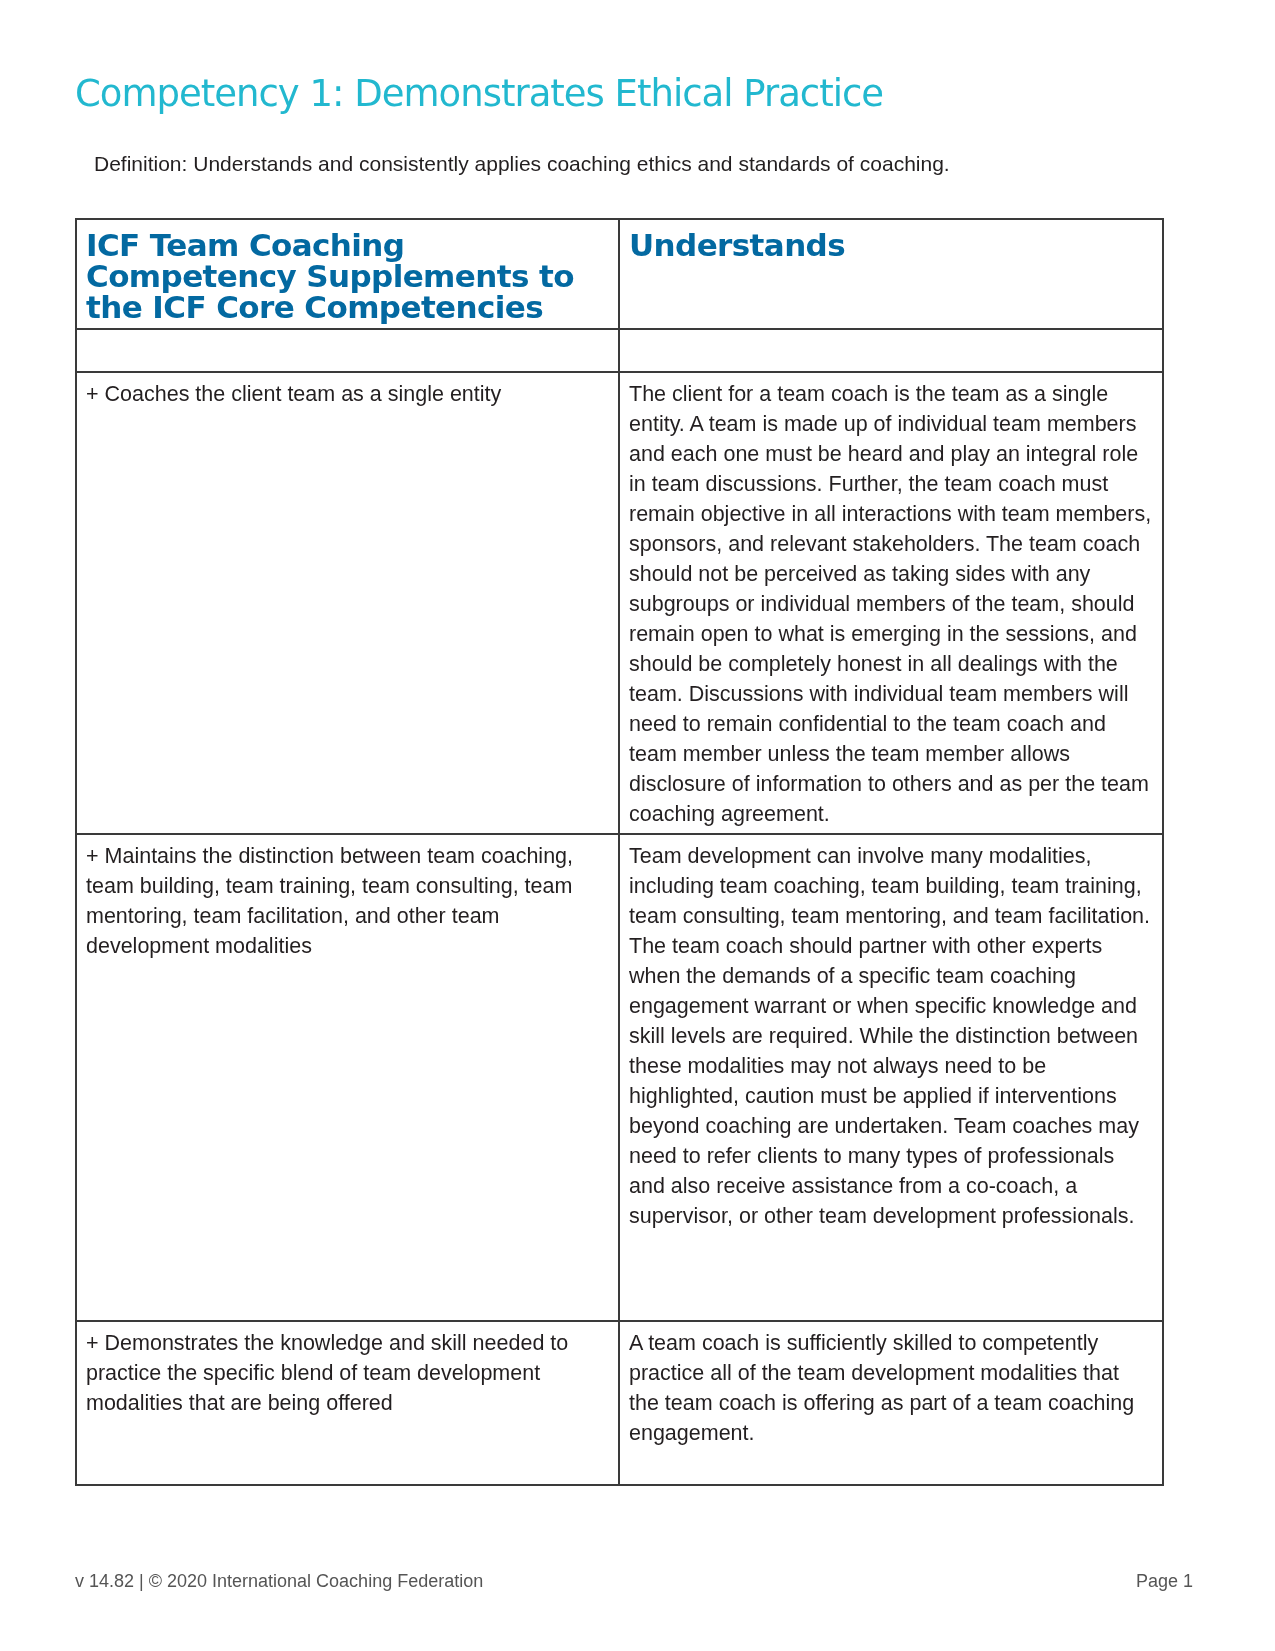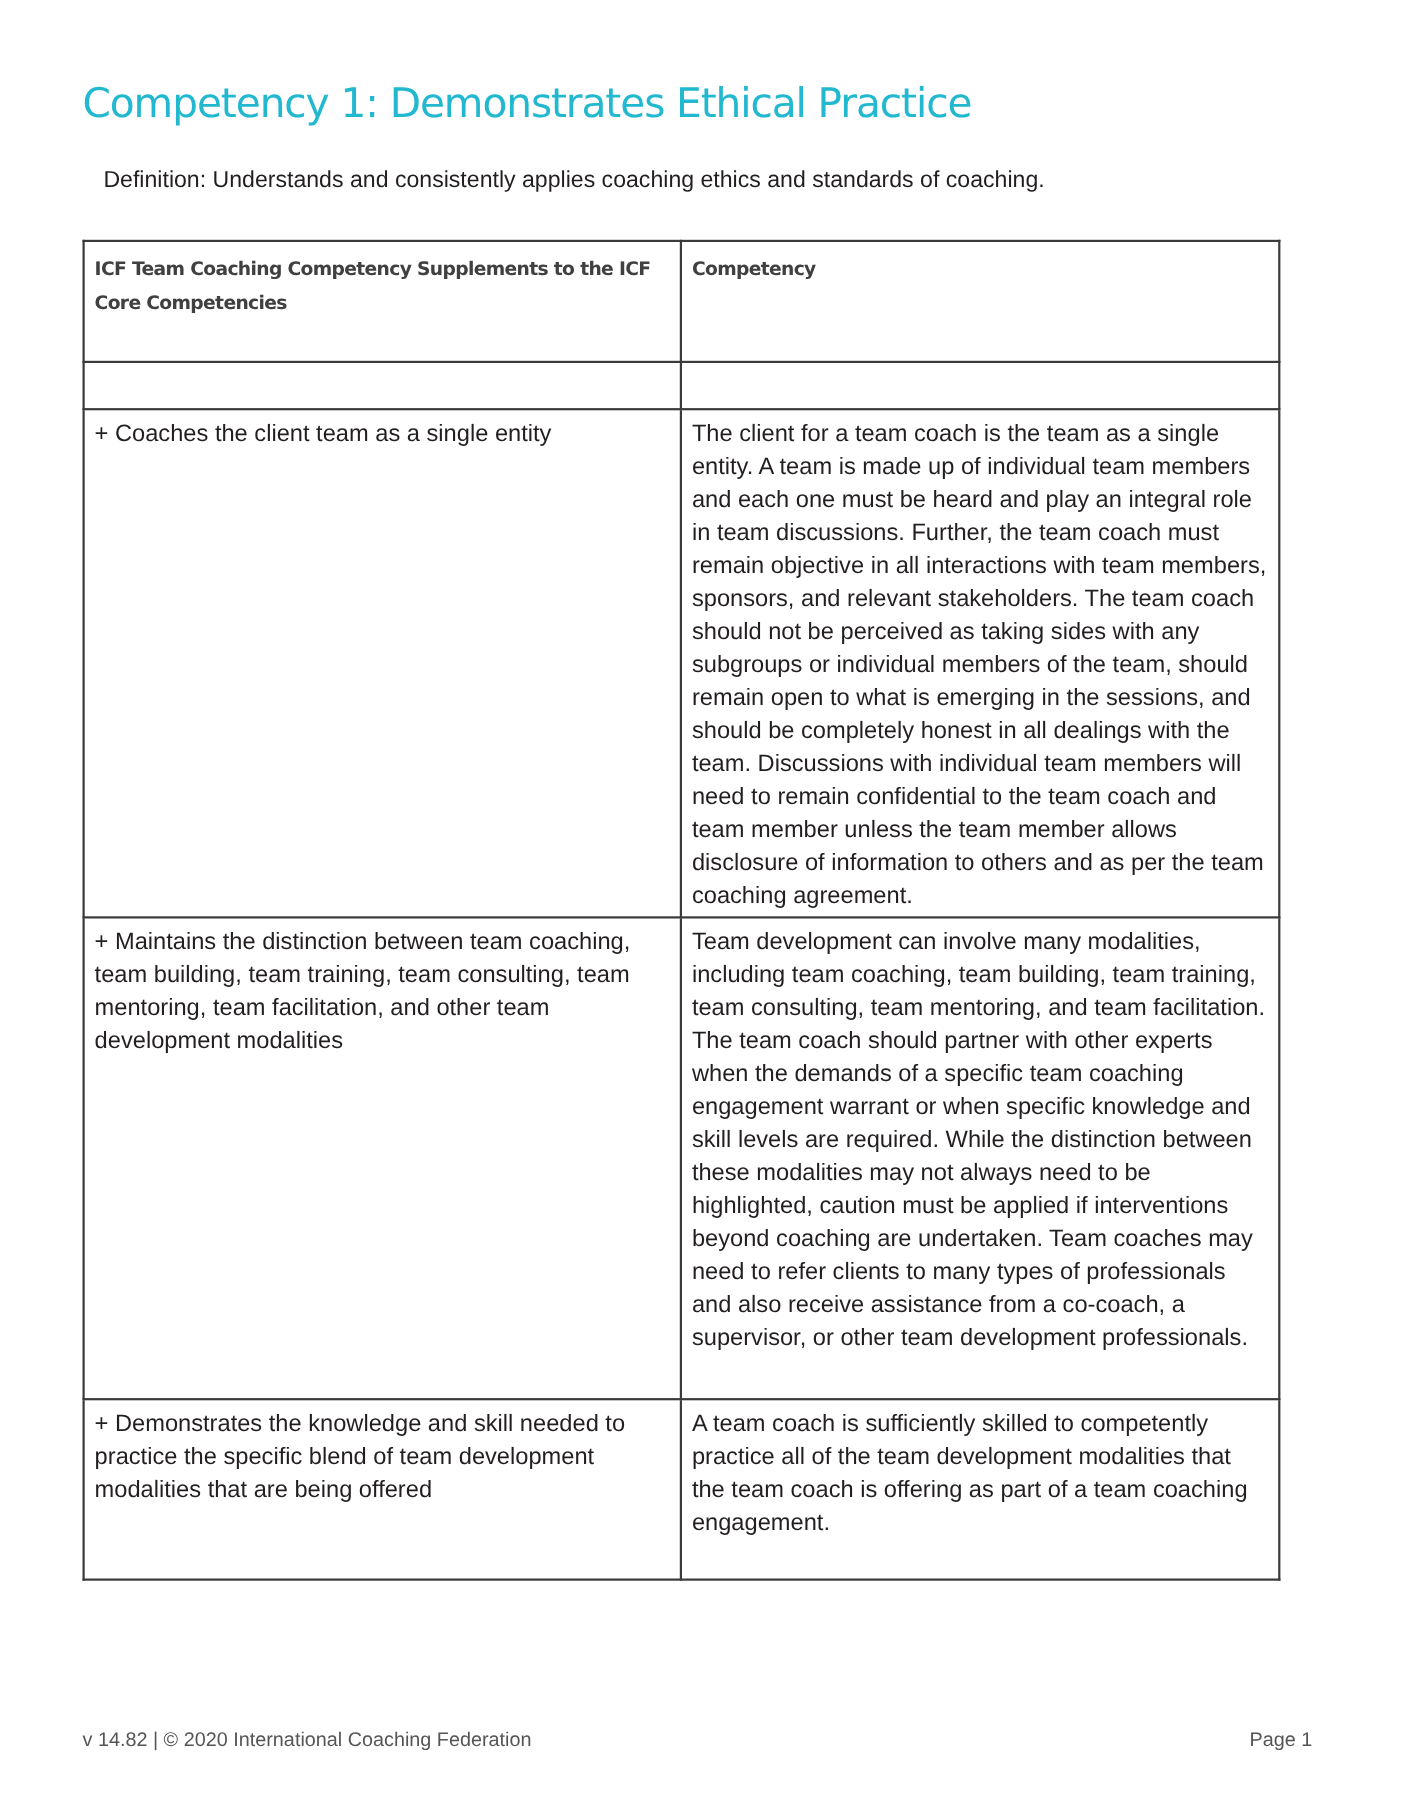--- a/index.html
+++ b/index.html
@@ -53,30 +53,30 @@
       font-size: 21.5px;
       line-height: 30px;
       font-weight: normal;
       color: #231f20;
     }
     .comp-table col.c1 { width: 543px; }
     .comp-table col.c2 { width: 544px; }
     .comp-table th {
       font-family: "DejaVu Sans", "Liberation Sans", sans-serif;
       font-weight: bold;
-      font-size: 17px;
+      font-size: 31px;
       line-height: 31px;
       letter-spacing: -0.6px;
       padding-top: 10px;
-      color: #404040;
+      color: #0369a1;
     }
     tr.header-row { height: 110px; }
     tr.spacer-row { height: 43px; }
     tr.row-1 { height: 378px; }
-    tr.row-2 { height: 438px; border-radius: 21px; }
+    tr.row-2 { height: 487px; border-radius: 21px; }
     tr.row-3 { height: 164px; }
     .footer-left {
       position: absolute;
       left: 75px;
       top: 1571px;
       font-size: 18px;
       color: #555555;
       white-space: nowrap;
     }
     .footer-right {
@@ -96,21 +96,21 @@
 <p class="definition">Definition: Understands and consistently applies coaching ethics and standards of coaching.</p>
 
 <table class="comp-table">
   <colgroup>
     <col class="c1">
     <col class="c2">
   </colgroup>
   <tbody>
       <tr class="header-row">
     <th>ICF Team Coaching Competency Supplements to the ICF Core Competencies</th>
-    <th>Competency</th>
+    <th>Understands</th>
   </tr>
   <tr class="spacer-row">
     <td></td>
     <td></td>
   </tr>
   <tr class="row-1">
     <td>+ Coaches the client team as a single entity</td>
     <td>The client for a team coach is the team as a single entity. A team is made up of individual team members and each one must be heard and play an integral role in team discussions. Further, the team coach must remain objective in all interactions with team members, sponsors, and relevant stakeholders. The team coach should not be perceived as taking sides with any subgroups or individual members of the team, should remain open to what is emerging in the sessions, and should be completely honest in all dealings with the team. Discussions with individual team members will need to remain confidential to the team coach and team member unless the team member allows disclosure of information to others and as per the team coaching agreement.</td>
   </tr>
   <tr class="row-2">

